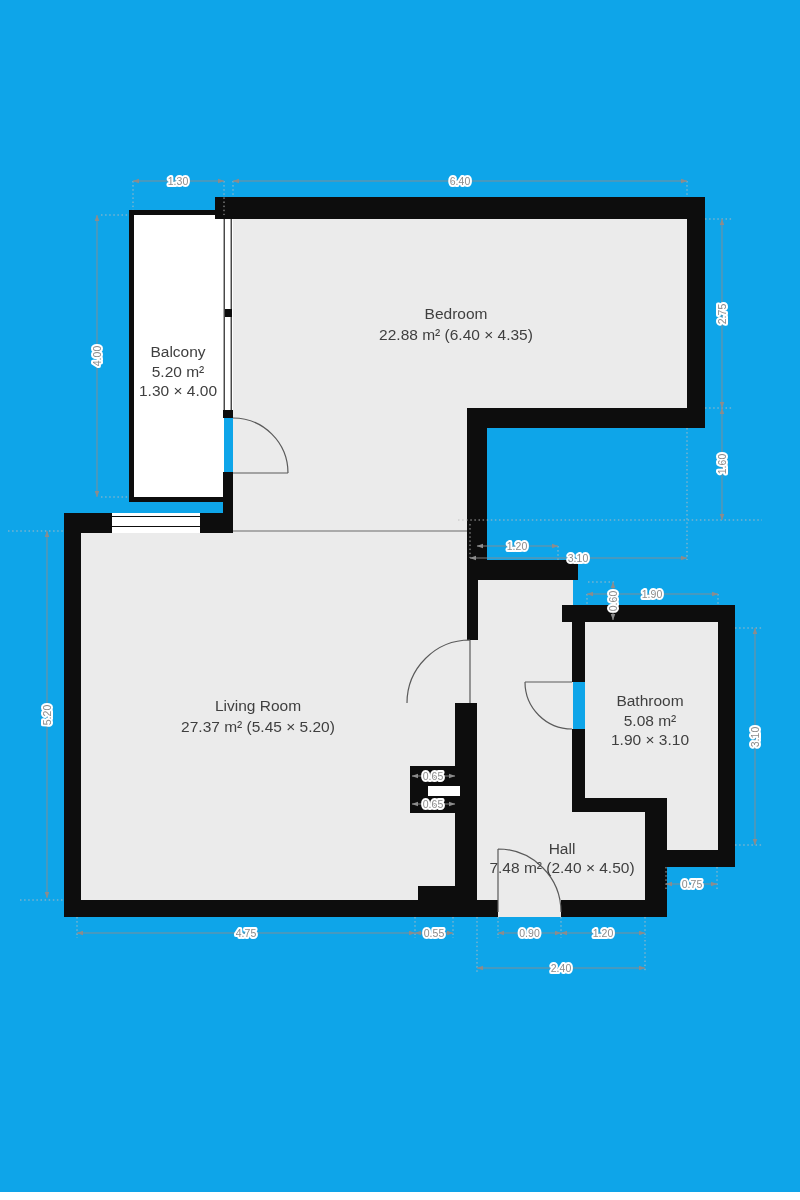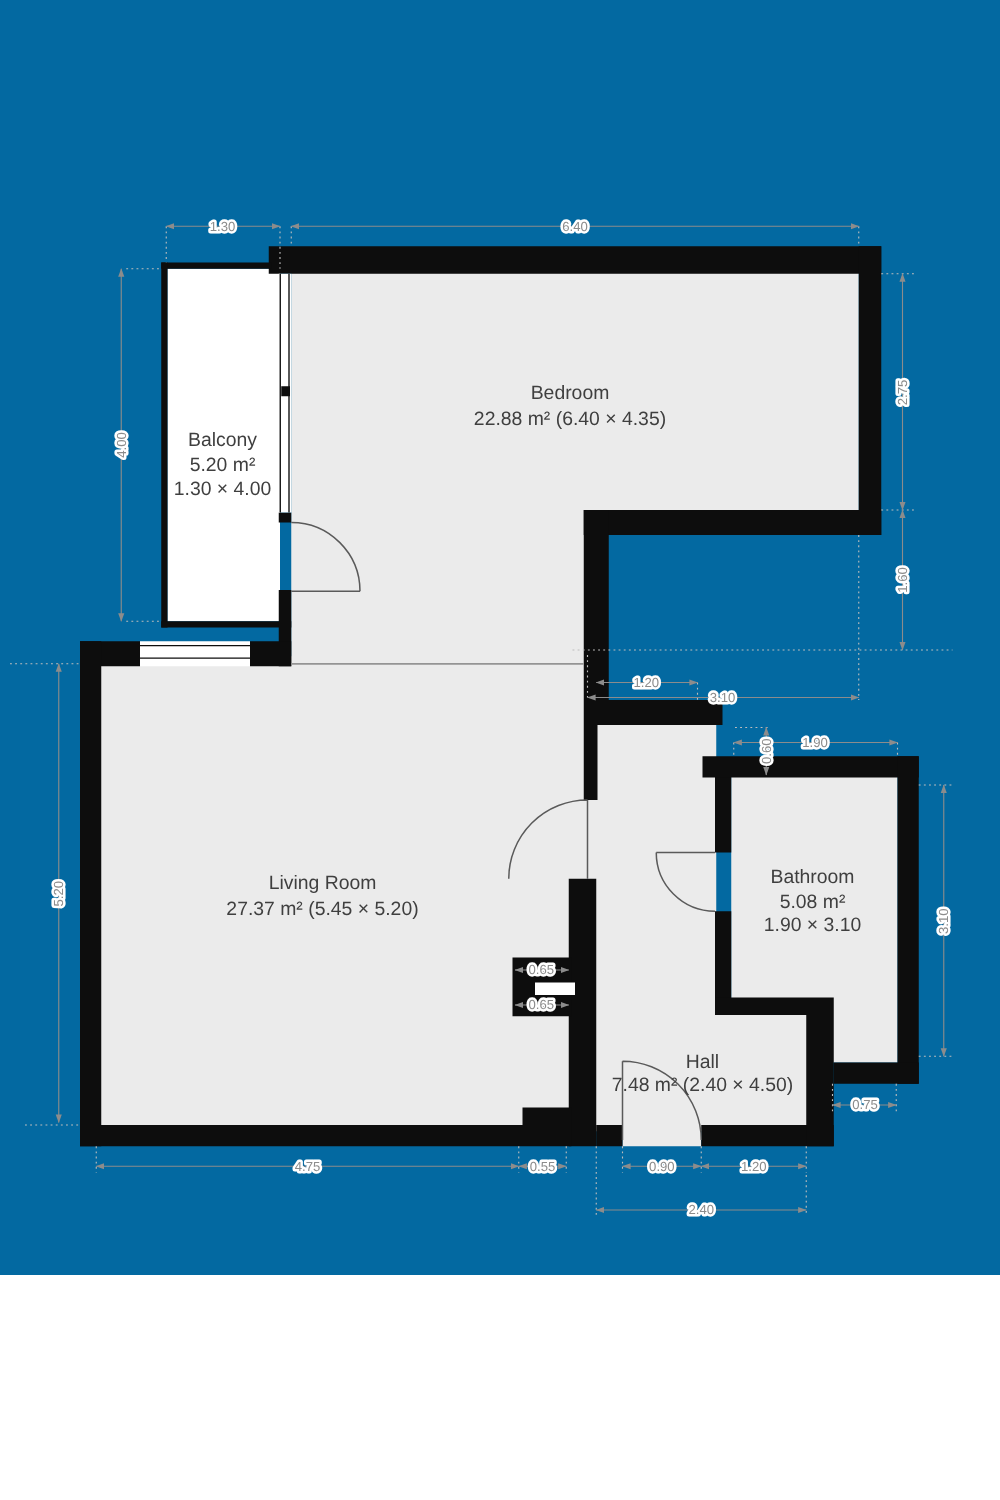--- a/index.html
+++ b/index.html
@@ -1,16 +1,16 @@
 <!DOCTYPE html>
 <html><head>
 <meta charset="utf-8">
 <style>
   html,body{margin:0;padding:0;background:#ffffff;}
-  .page{width:800px;height:1020px;position:relative;background:#0369a1;overflow:hidden;}
+  .page{width:800px;height:1192px;position:relative;background:#0ea5e9;overflow:hidden;}
   svg{display:block;font-family:"Liberation Sans",sans-serif;}
   .floor{fill:#ebebeb;stroke:none;}
   .balcony-floor{fill:#ffffff;}
   .wall{fill:#0d0d0d;stroke:none;}
   .wall-hole{fill:#ffffff;stroke:none;}
   .win{stroke:#0d0d0d;stroke-width:1.1;}
   .door{fill:none;stroke:#5a5a5a;stroke-width:1.2;}
   .dimline{stroke:#8c8c8c;stroke-width:0.9;fill:none;}
   .ext{stroke:#bdbdbd;stroke-width:0.9;fill:none;stroke-dasharray:1.5 2.6;}
   .boundary{stroke:#949494;stroke-width:1.4;fill:none;}

